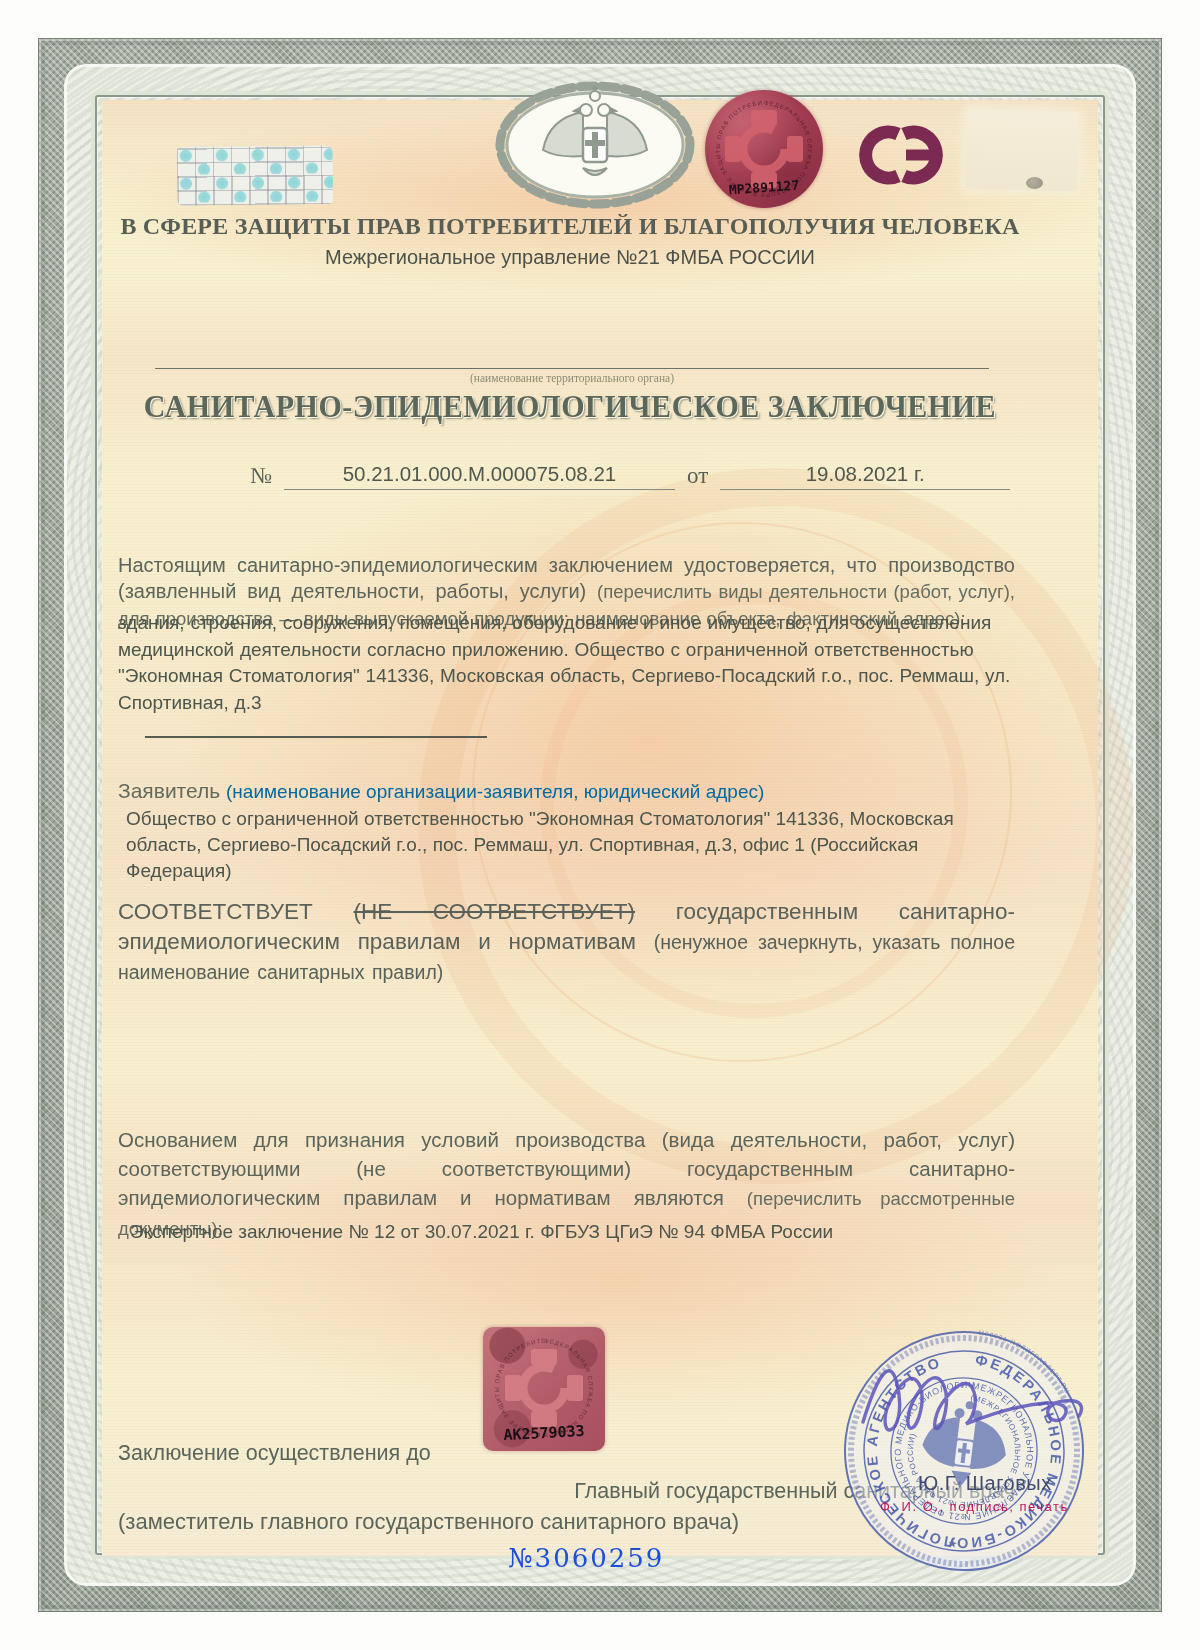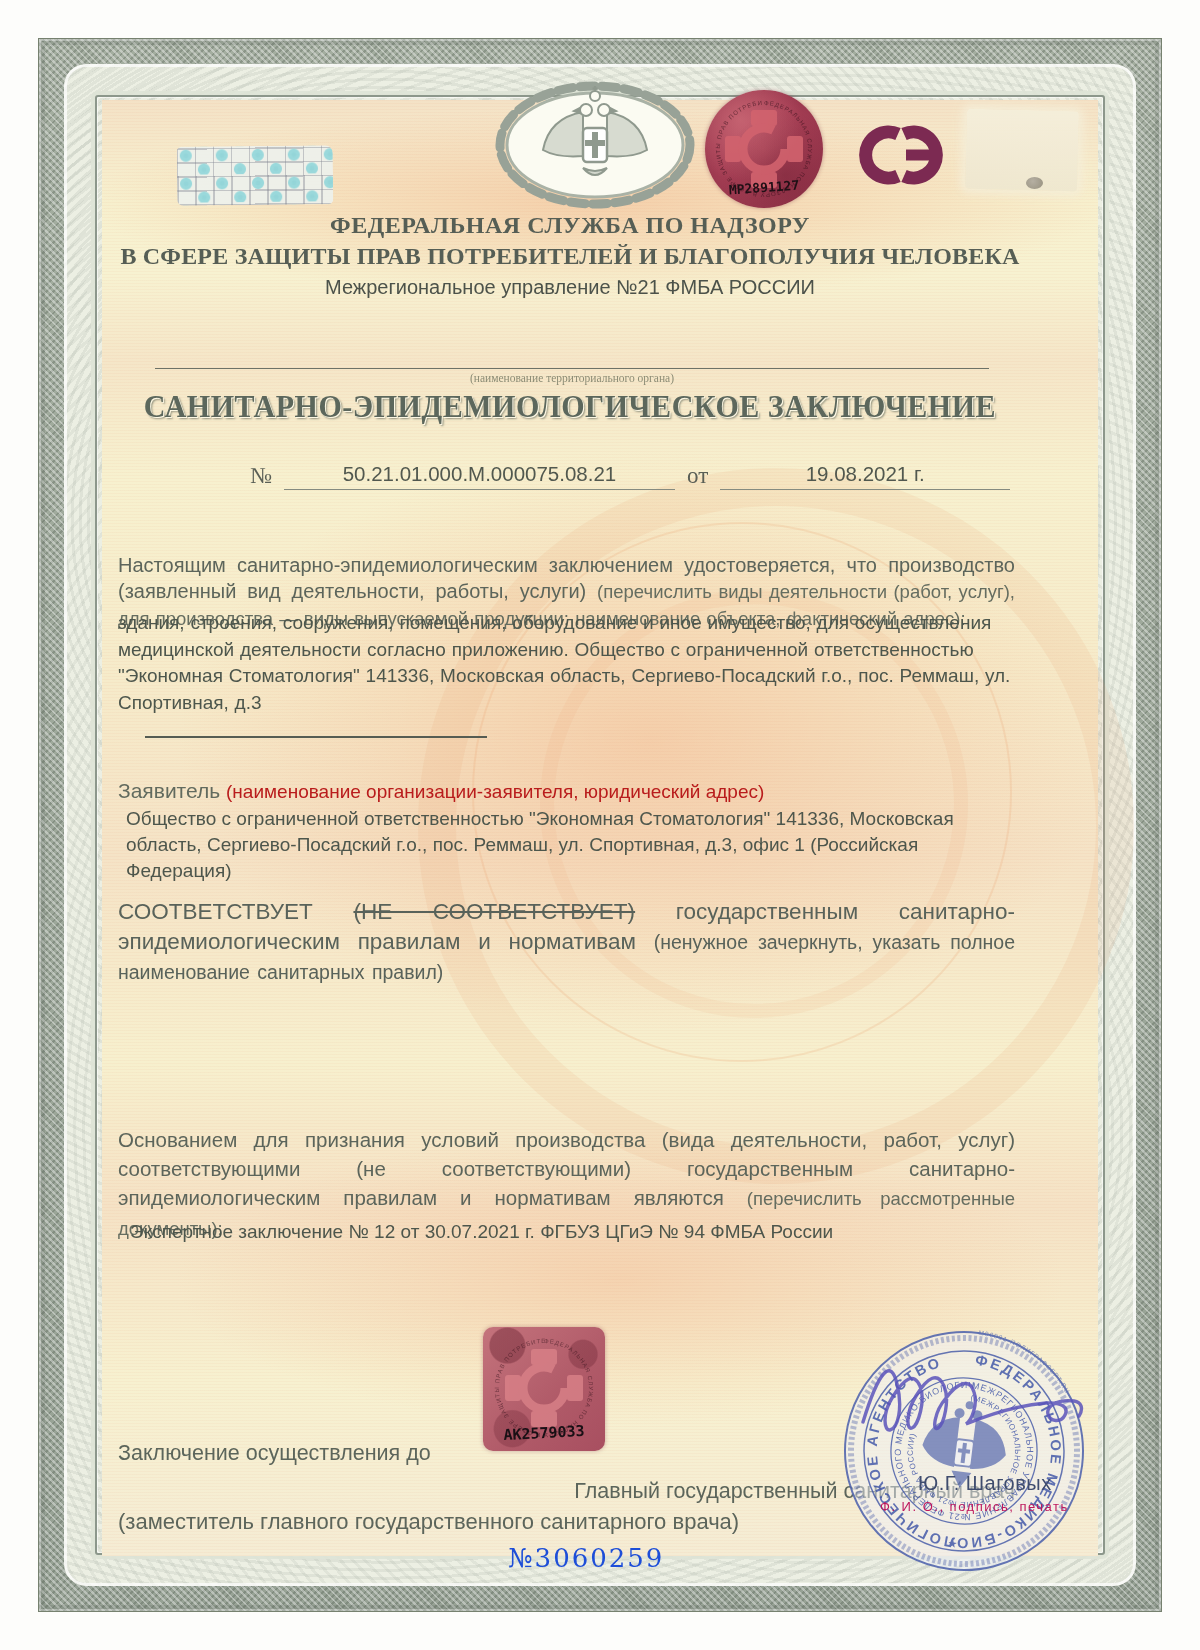--- a/index.html
+++ b/index.html
@@ -53,21 +53,21 @@
     font-size:20.5px;color:#51584f;}
   .numrow .slot.n{flex:1.35;}
   .numrow .slot.d{flex:1;}
   
   .para{position:absolute;left:118px;width:897px;color:#5c655b;text-align:justify;}
   .p-certify{top:532px;font-size:20px;line-height:26px;word-spacing:5px;}
   .p-certify .note, .p-basis .note{font-size:18.5px;word-spacing:1px;color:#656d60;}
   .p-answer{top:591px;font-size:19px;line-height:26.5px;color:#4d564c;text-align:left;word-spacing:.5px;}
   .sep-short{position:absolute;left:145px;top:736px;width:342px;border-top:2px solid #565b52;}
   .p-applicant-label{top:758px;font-size:21px;text-align:left;color:#626a5e;}
-  .p-applicant-label .note{font-size:19px;color:#b91c1c;text-align:center;}
+  .p-applicant-label .note{font-size:19px;color:#0369a1;text-align:center;}
   .p-applicant-value{top:787px;left:126px;width:890px;font-size:19px;line-height:26px;color:#4d564c;text-align:left;}
   .p-compliance{top:874px;font-size:22.5px;line-height:30px;word-spacing:9px;color:#59625a;}
   .p-compliance .struck{text-decoration:line-through;text-decoration-thickness:2px;}
   .p-compliance .note{font-size:19.5px;word-spacing:2px;}
   .p-comp-value{top:951px;left:126px;width:890px;font-size:19px;text-align:left;color:#4d564c;}
   .p-basis{top:1104px;font-size:20.5px;line-height:29px;word-spacing:5px;}
   .p-basis-value{top:1202px;left:130px;width:880px;font-size:19px;text-align:left;color:#4d564c;}
   .p-valid{top:1419px;font-size:21.5px;text-align:left;color:#5c655b;}
   .p-chief1{top:1457px;font-size:21.5px;text-align:right;color:#5c655b;}
   .p-chief2{top:1487px;font-size:22px;text-align:left;color:#5c655b;}
@@ -179,21 +179,20 @@
         <path d="M58 12 A 23 23 0 1 1 58 54"></path>
         <path d="M60 33 H 92" stroke-width="11"></path>
       </g>
     </svg>
   </div>
 
   <div class="patch"></div>
   <div class="blob"></div>
 
   <div class="hdr">
-    <div class="l1">ФЕДЕРАЛЬНАЯ СЛУЖБА ПО НАДЗОРУ</div>
     <div class="l2">В СФЕРЕ ЗАЩИТЫ ПРАВ ПОТРЕБИТЕЛЕЙ И БЛАГОПОЛУЧИЯ  ЧЕЛОВЕКА</div>
     <div class="l3">Межрегиональное управление №21 ФМБА РОССИИ</div>
   </div>
   <div class="sep-terr"></div>
   <div class="terr-cap">(наименование территориального органа)</div>
 
   <div class="doc-title">САНИТАРНО-ЭПИДЕМИОЛОГИЧЕСКОЕ ЗАКЛЮЧЕНИЕ</div>
 
   <div class="numrow">
     <span class="lbl">№</span>

